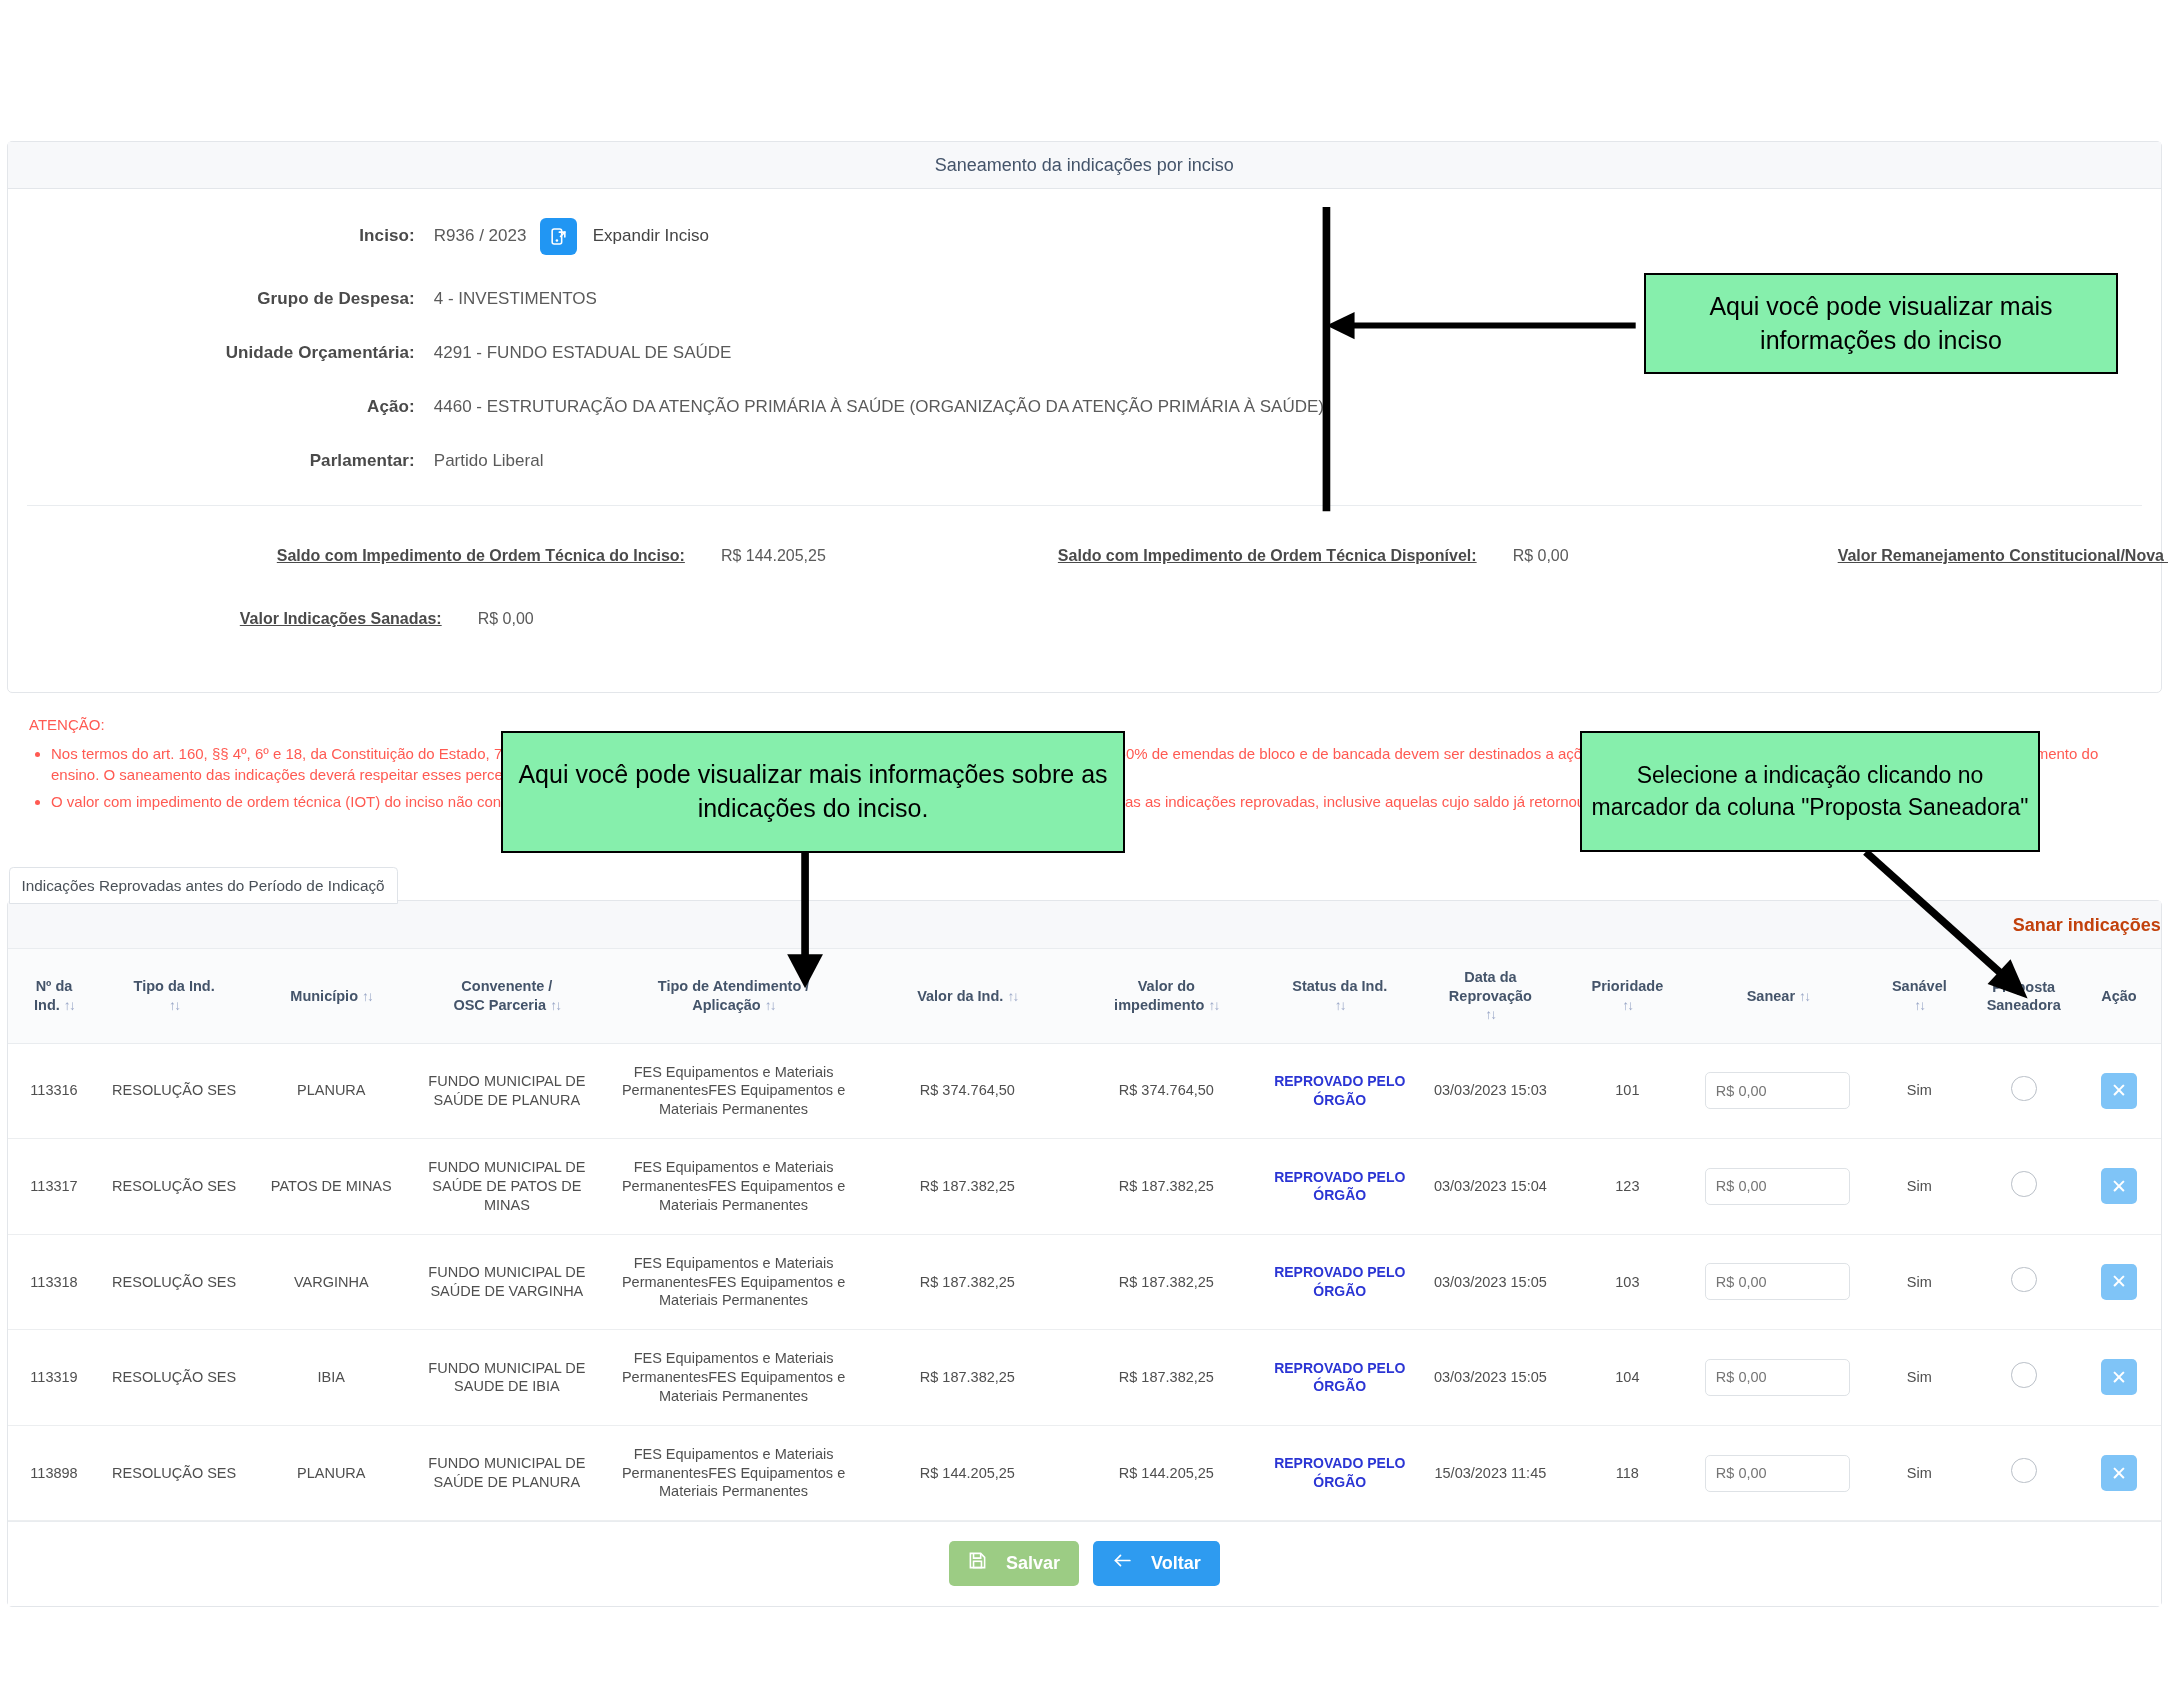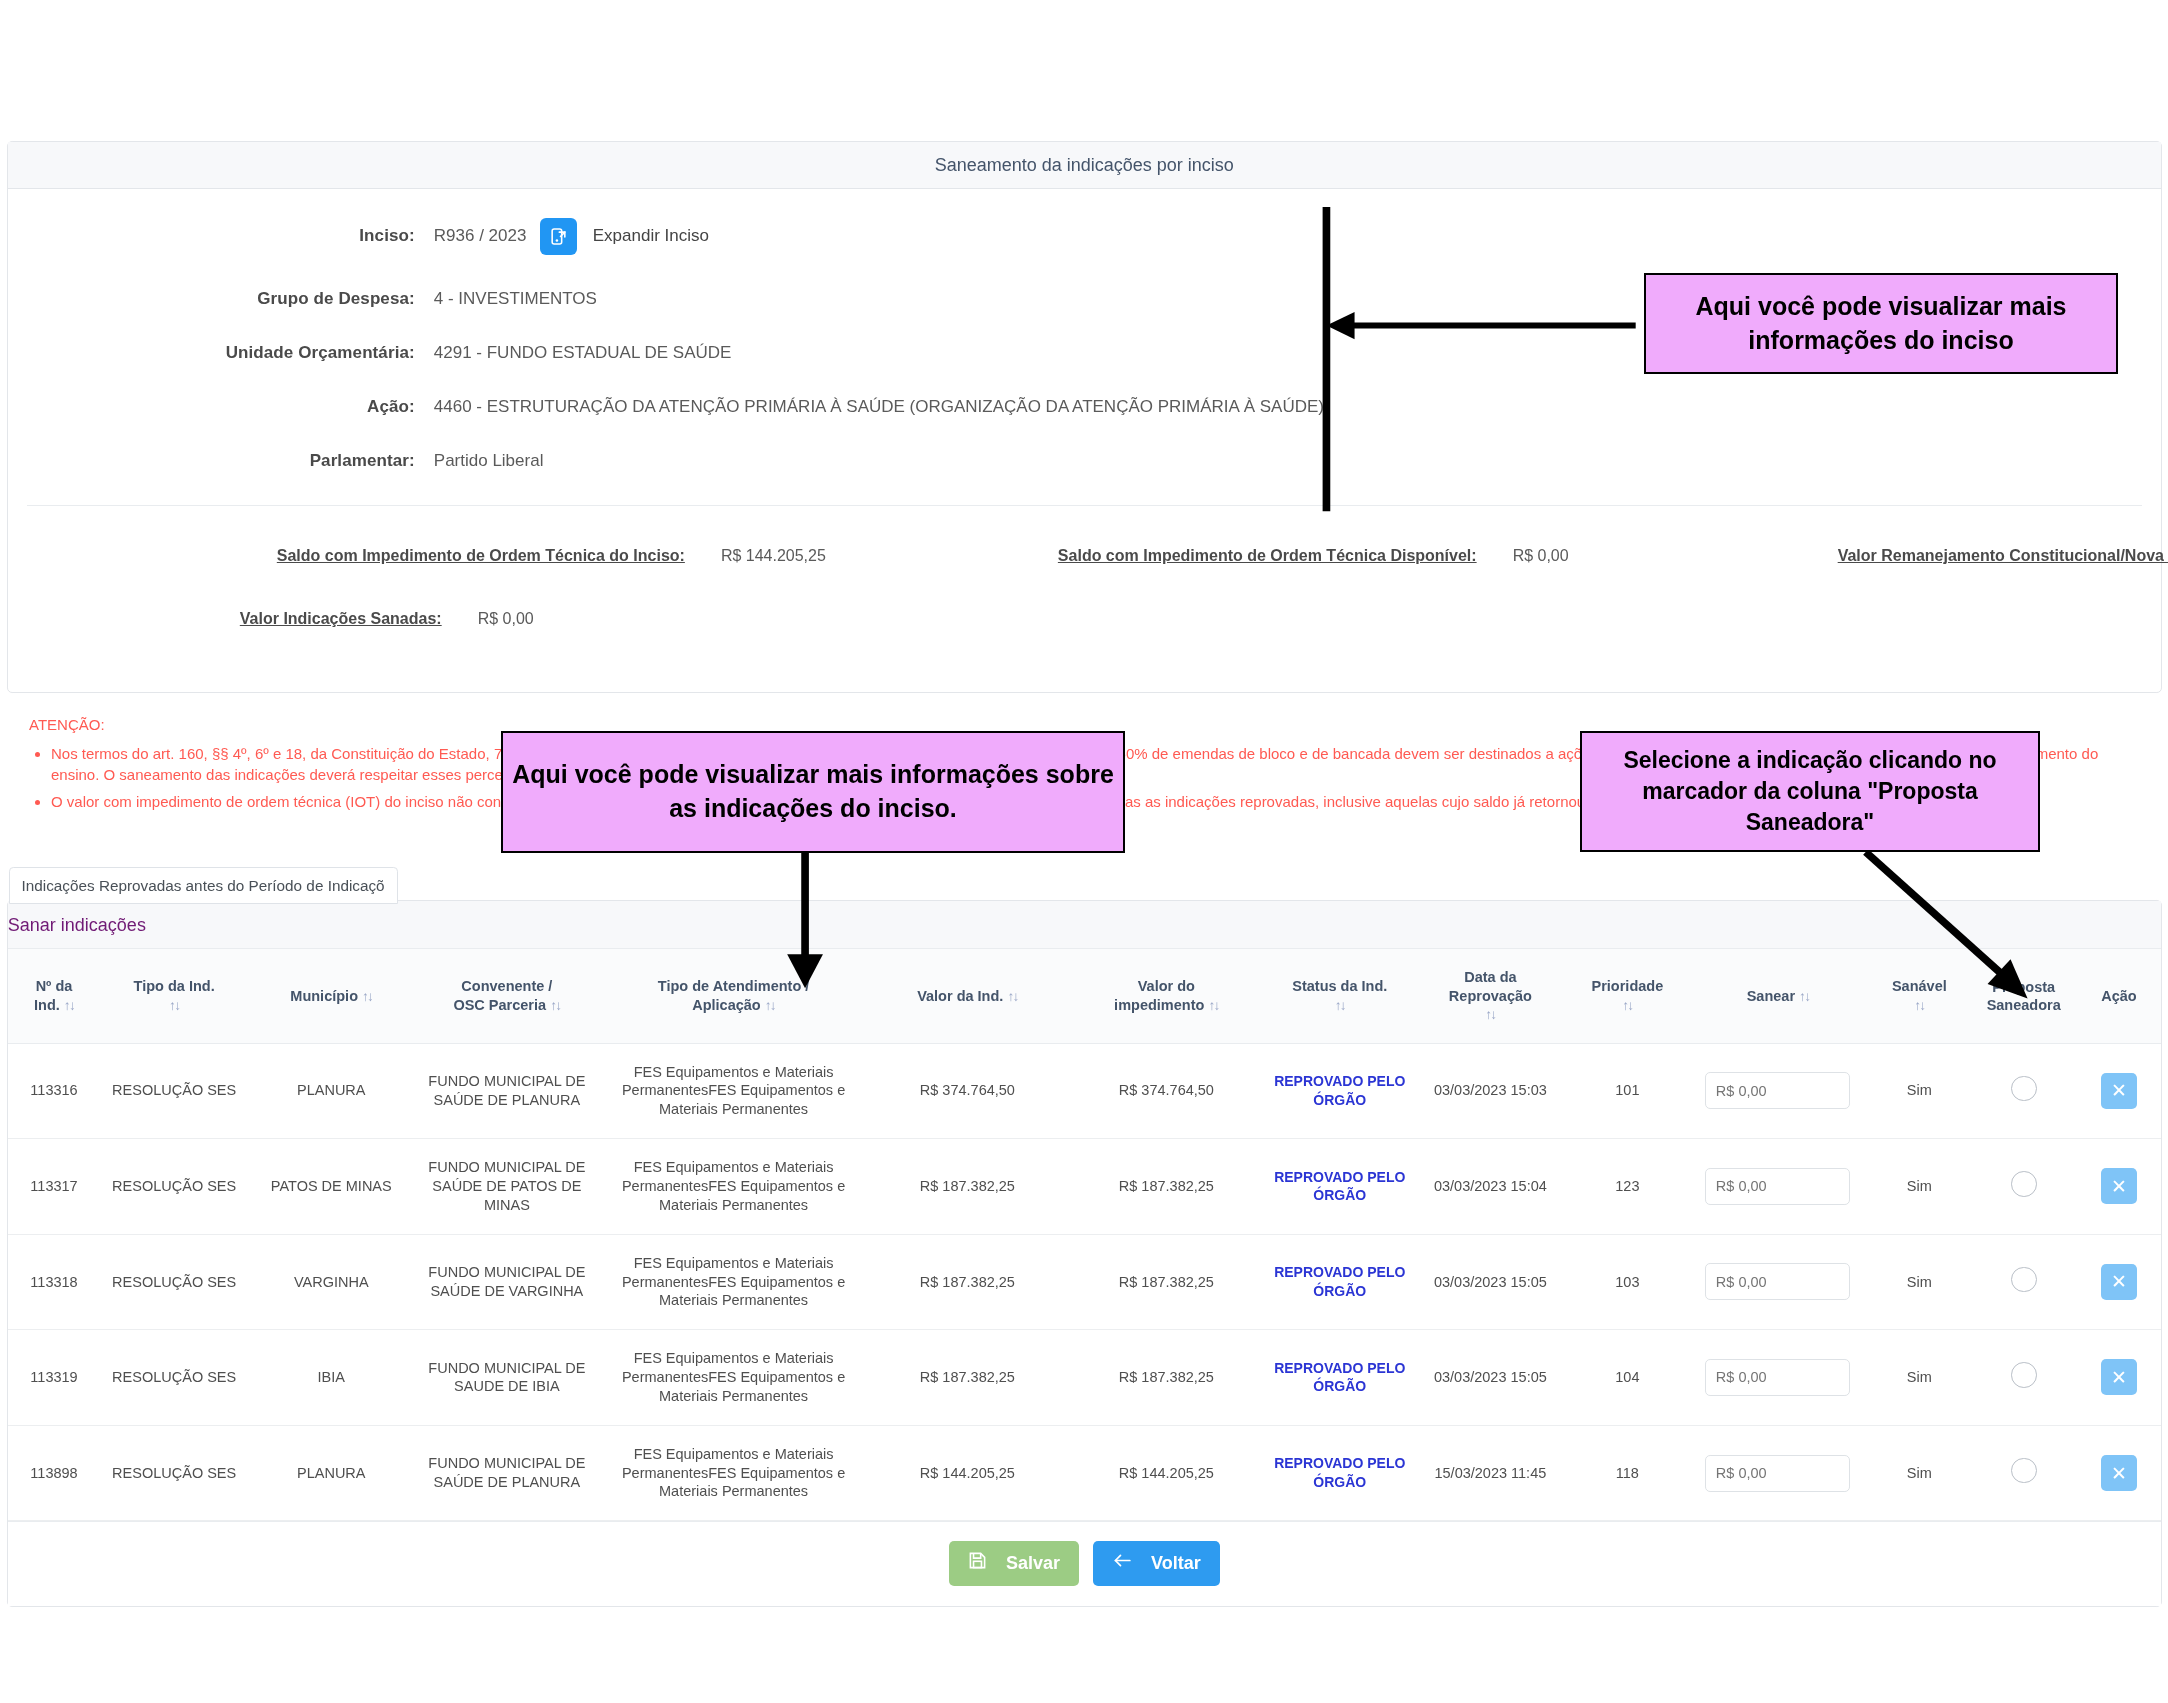--- a/index.html
+++ b/index.html
@@ -149,24 +149,25 @@
     position: absolute;
     left: 6.8px; top: 900px;
     width: 2155px;
     border: 0.9px solid #e3e6ea;
     border-radius: 5.1px;
     background: #fff;
   }
   .tcard-header {
     background: #f7f8fa;
     border-bottom: 0.9px solid #e9ecef;
-    text-align: left;
+    text-align: right;
     padding: 13.6px 0 12.8px 0;
     font-size: 18px;
-    color: #701a75;
+    color: #c2410c;
+    font-weight: bold;
   }
   table.grid {
     width: 100%;
     border-collapse: collapse;
     table-layout: fixed;
   }
   table.grid thead th {
     background: #fafbfc;
     font-size: 14.5px;
     color: #44546a;
@@ -234,24 +235,24 @@
     display: inline-flex; align-items: center; gap: 19px;
     cursor: pointer;
     font-family: "Liberation Sans", sans-serif;
   }
   .btn-save { background: #9ccc84; }
   .btn-back { background: #2e9bf0; }
 
   
   .callout {
     position: absolute;
-    background: #f0abfc;
+    background: #86efac;
     border: 2.6px solid #000;
     color: #000;
-    font-weight: bold;
+    font-weight: normal;
     text-align: center;
     display: flex; align-items: center; justify-content: center;
     line-height: 1.35;
     z-index: 20;
   }
   #callout-1 { left: 1644px; top: 273px;  width: 474px;  height: 101px; font-size: 25px; }
   #callout-2 { left: 501px;  top: 731px;  width: 624px;  height: 122px; font-size: 25px; }
   #callout-3 { left: 1580px; top: 731px;  width: 460px;  height: 121px; font-size: 23px; padding: 0 5.1px;}
 
   .anno-svg {

